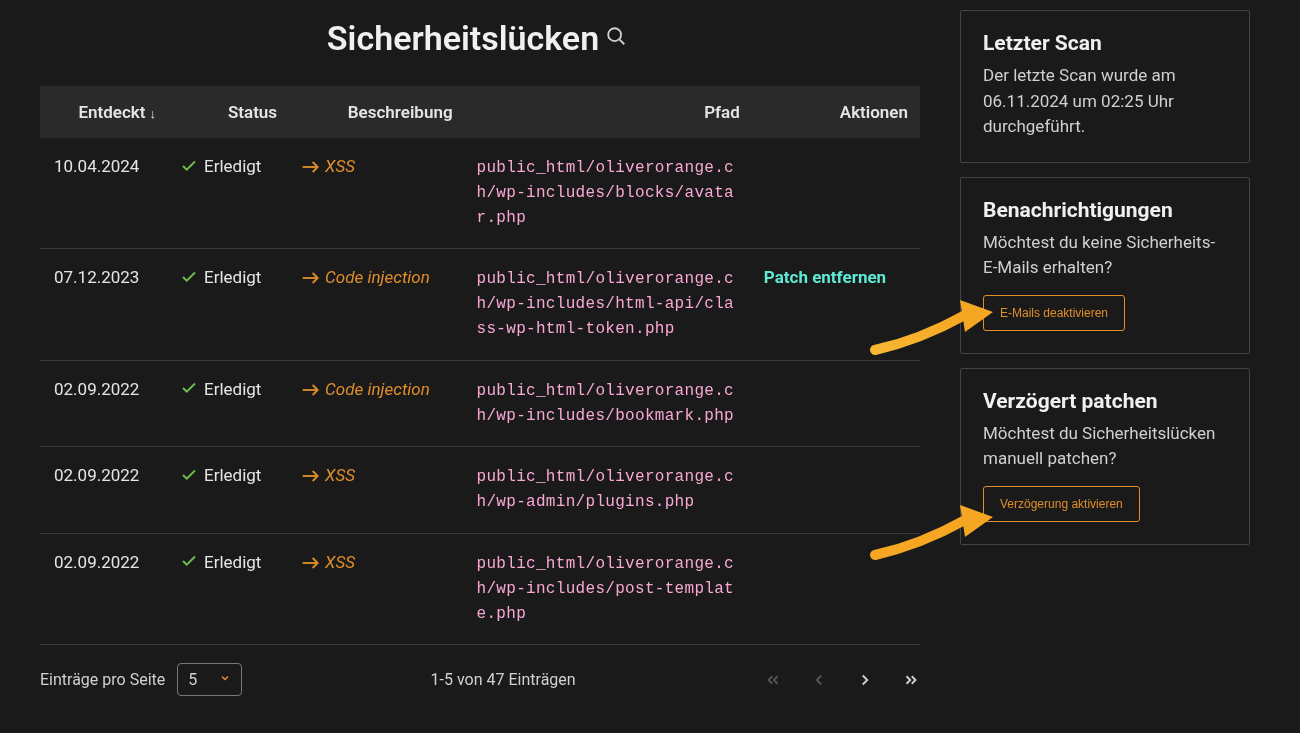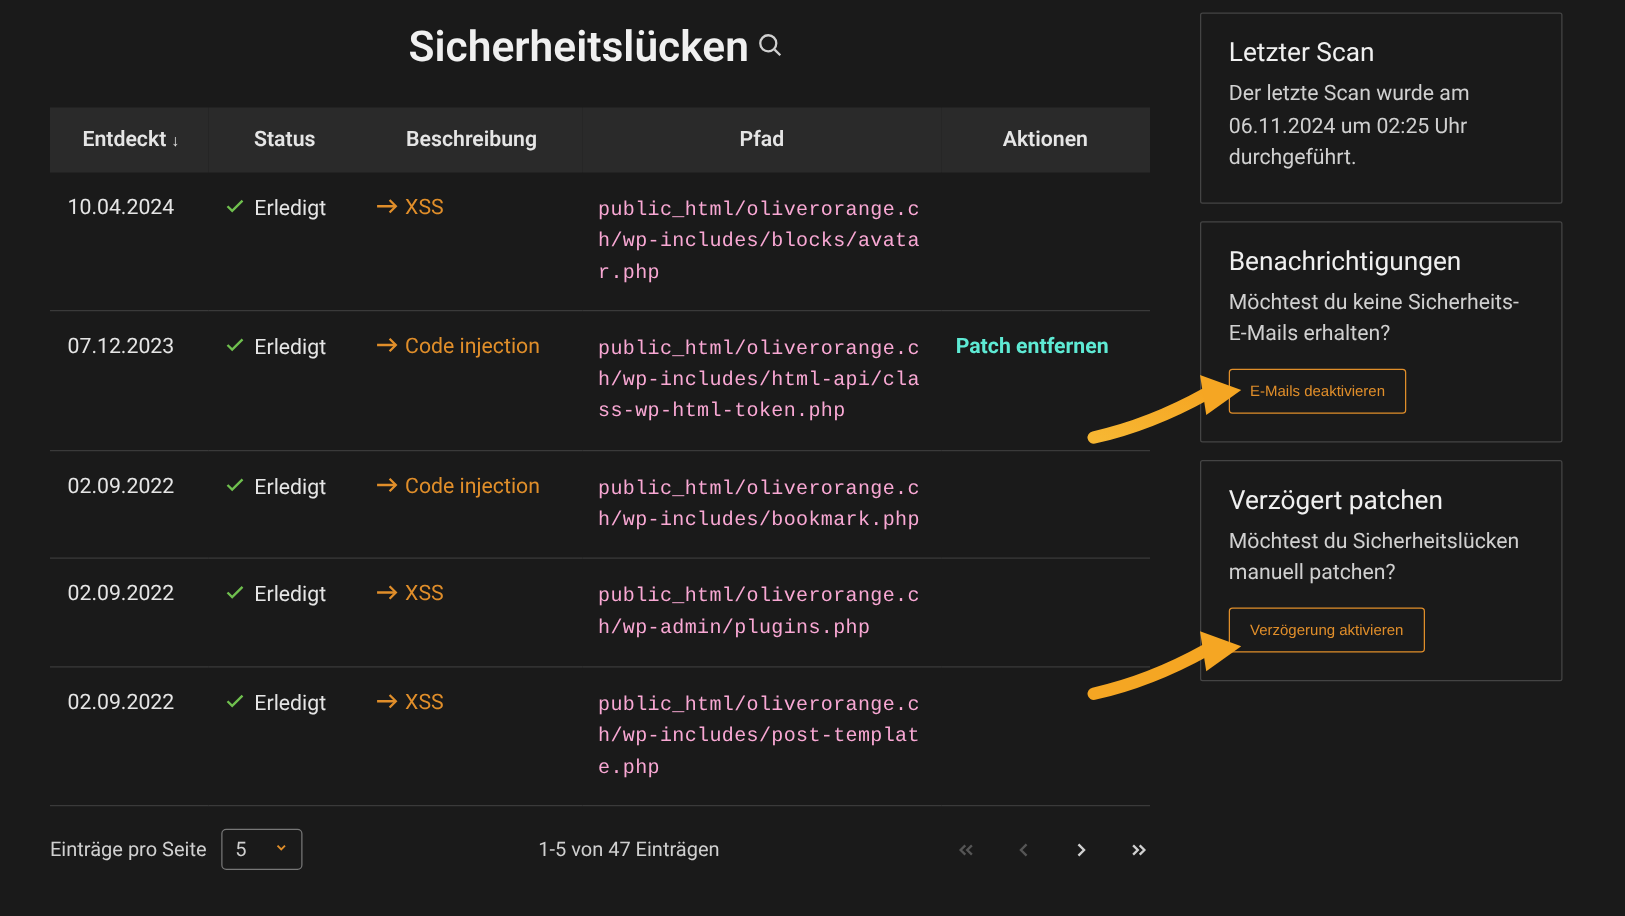--- a/index.html
+++ b/index.html
@@ -34,21 +34,21 @@
     padding: 6px;
   }
   table {
     width: 100%;
     border-collapse: collapse;
   }
   thead {
     background: #2a2a2a;
   }
   th {
-    text-align: center;
+    text-align: right;
     font-weight: 600;
     font-size: 17px;
     padding: 16px 12px;
     color: #e5e5e5;
   }
   th:first-child { padding-left: 14px; }
   .sort-ind { font-size: 13px; margin-left: 4px; }
   tbody tr {
     border-bottom: 1px solid #3a3a3a;
   }
@@ -73,20 +73,21 @@
   .arrow-right {
     color: #e08e2a;
     margin-right: 4px;
     font-size: 18px;
     display: inline-block;
     vertical-align: middle;
   }
   .desc-link {
     color: #e08e2a;
     text-decoration: none;
+    font-style: italic;
   }
   .path-cell {
     font-family: "SFMono-Regular", Consolas, "Liberation Mono", monospace;
     color: #f9a8d4;
     font-size: 16px;
     word-break: break-all;
     max-width: 250px;
     letter-spacing: 0.3px;
     line-height: 1.55;
   }
@@ -144,21 +145,21 @@
     margin-top: 10px;
   }
   .card {
     border: 1px solid #444;
     border-radius: 2px;
     padding: 20px 22px 22px 22px;
     margin-bottom: 14px;
   }
   .card h2 {
     font-size: 21px;
-    font-weight: 400;
+    font-weight: 700;
     margin-bottom: 8px;
     color: #f0f0f0;
   }
   .card p {
     font-size: 17px;
     color: #d0d0d0;
     line-height: 1.5;
     margin-bottom: 14px;
   }
   .card p:last-child { margin-bottom: 0; }

